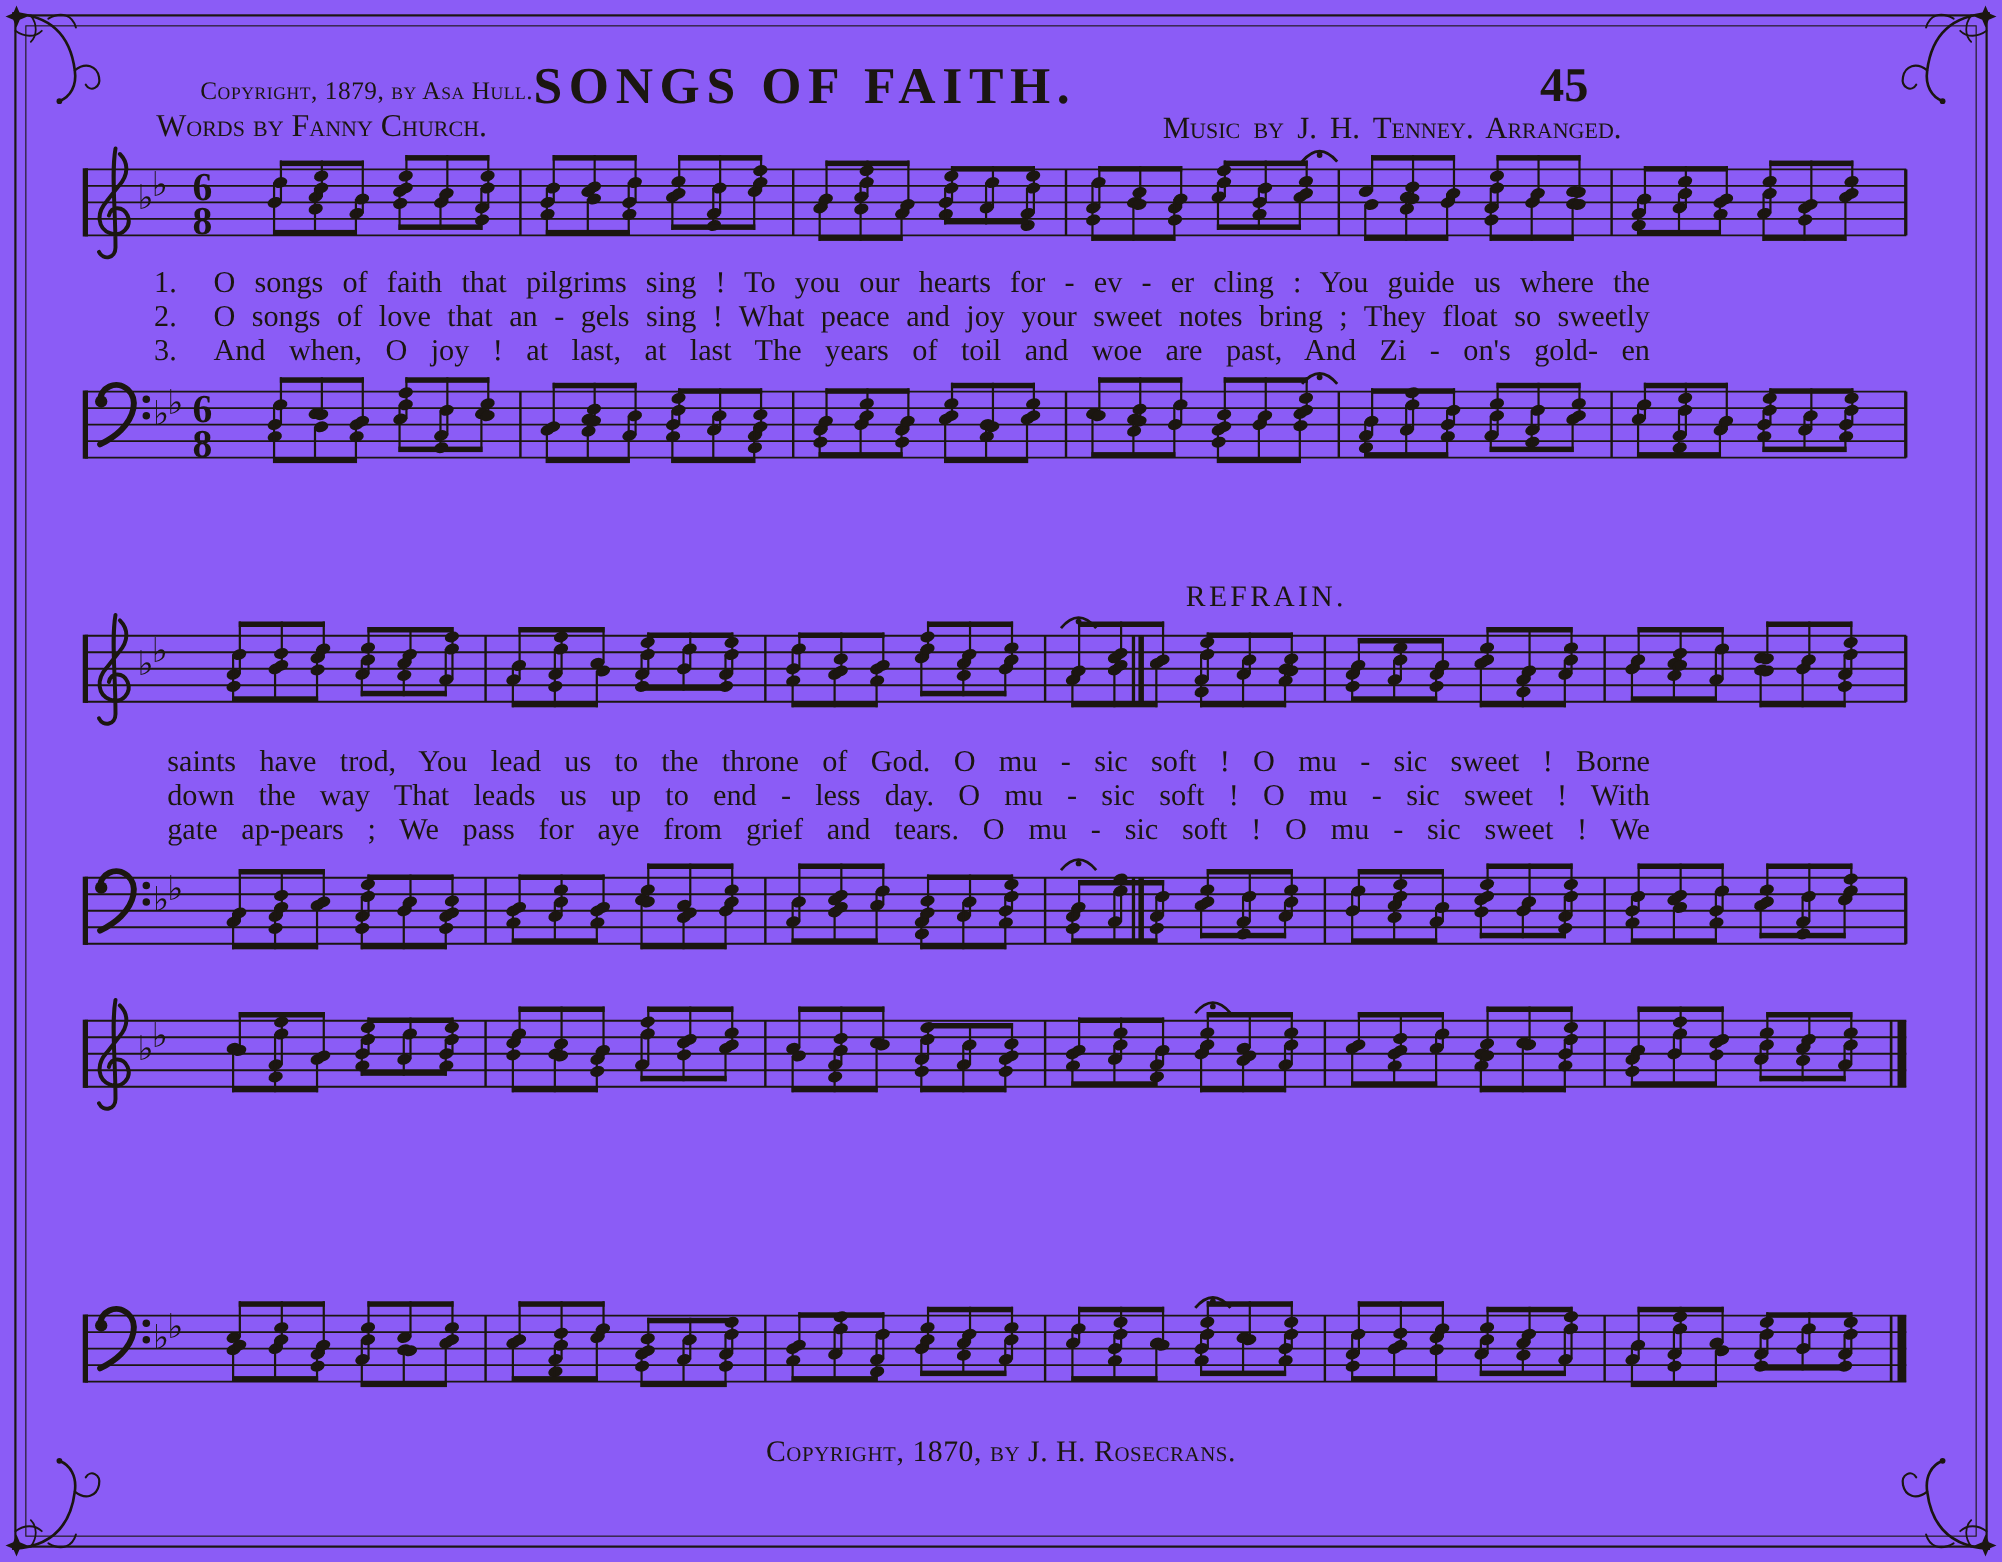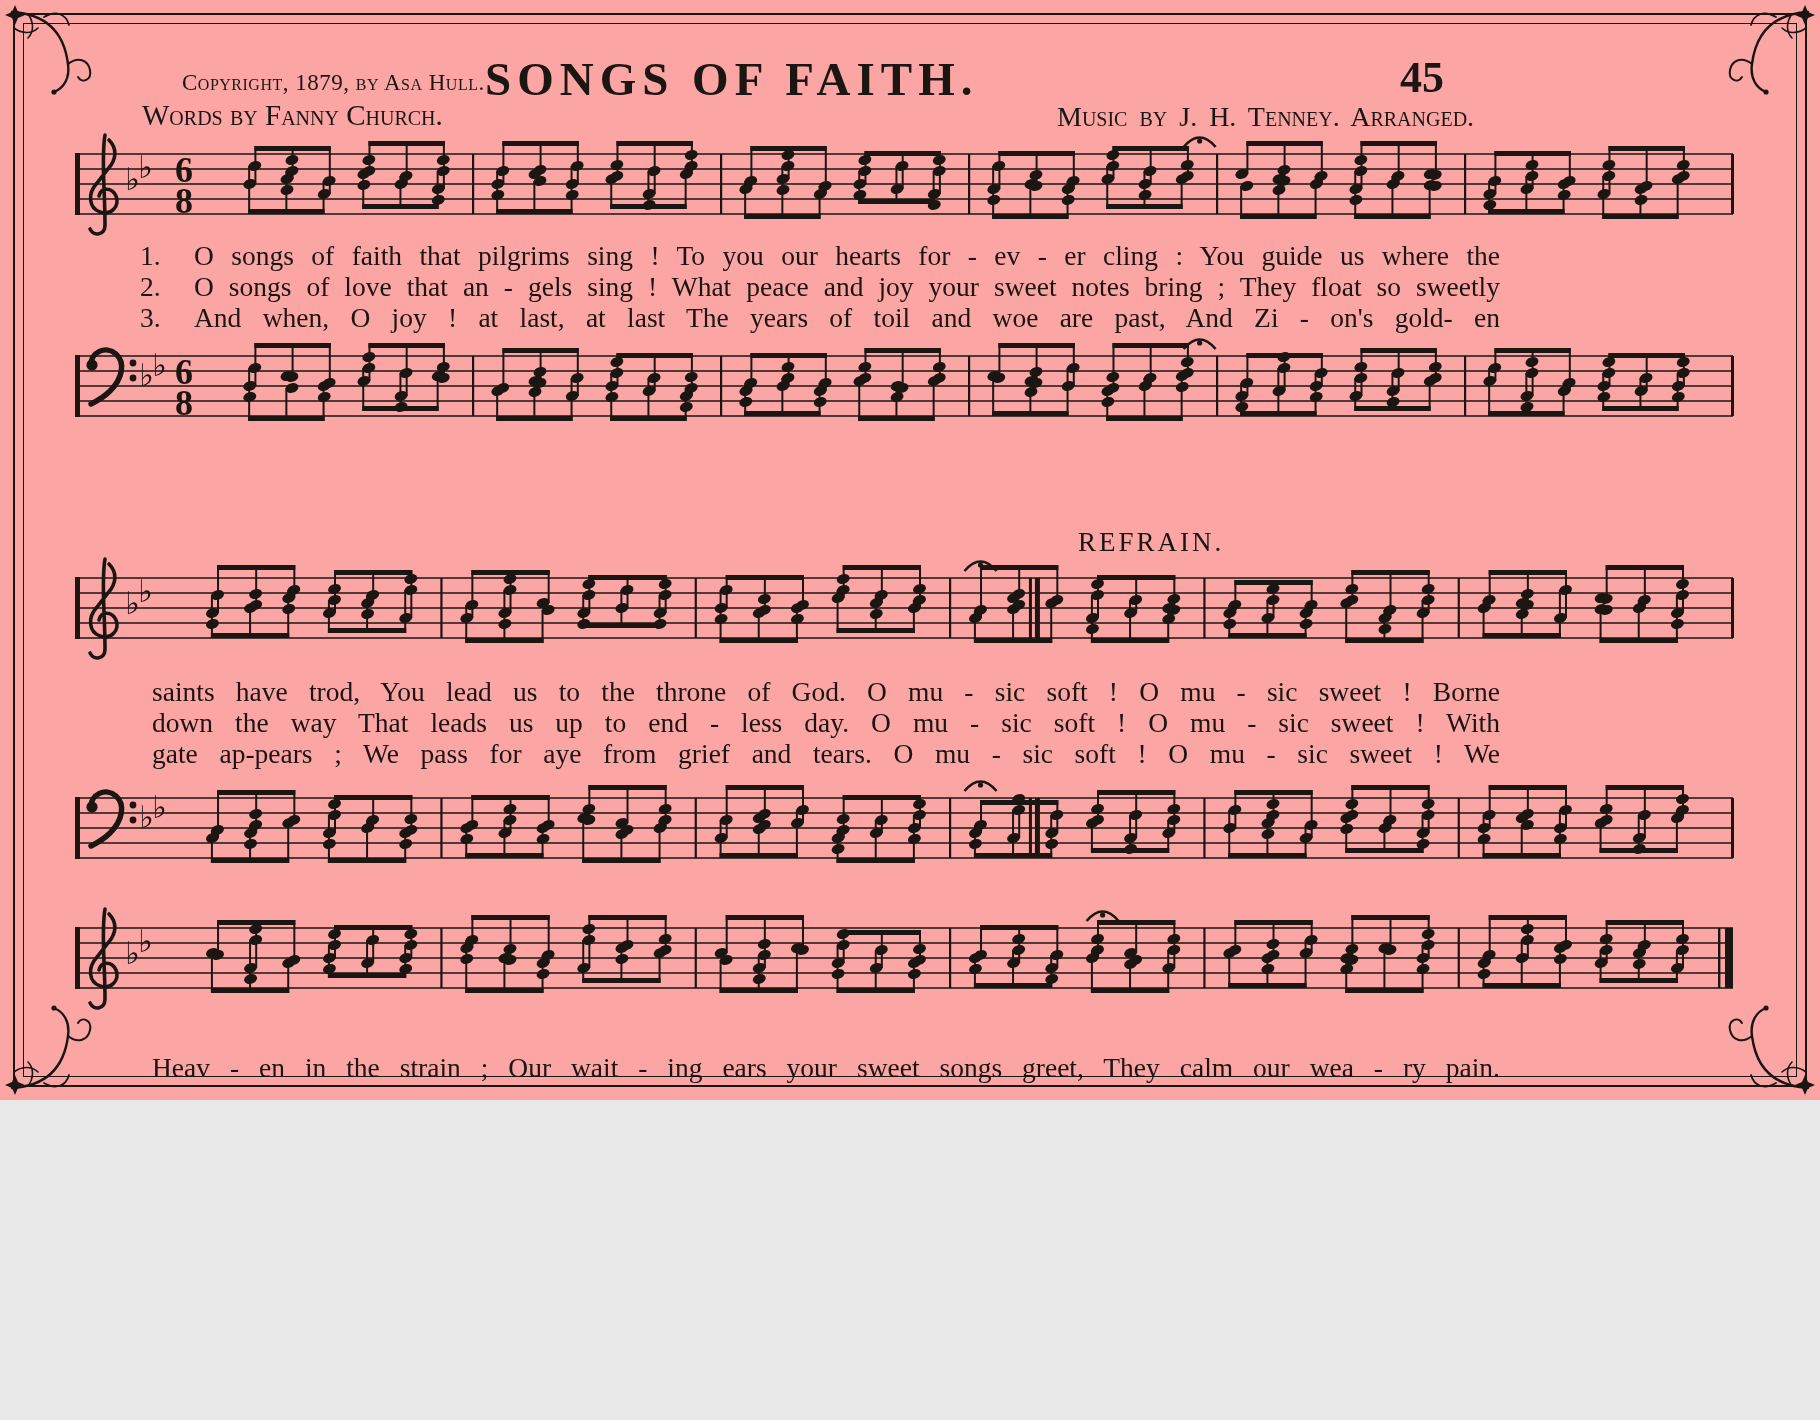--- a/index.html
+++ b/index.html
@@ -1,17 +1,17 @@
 <!DOCTYPE html>
 <html><head>
 <meta charset="utf-8">
 <style>
   html,body{margin:0;padding:0;background:#e8e8e8;}
   .page{
-    position:relative;width:1820px;height:1100px;background:#fca5a5;
+    position:relative;width:1820px;height:1420px;background:#8b5cf6;
     font-family:"Liberation Serif","DejaVu Serif",serif;color:#1b1611;overflow:hidden;
   }
   .frame{position:absolute;pointer-events:none;}
   .frame.outer{inset:13px;border:2.5px solid #1b1611;}
   .frame.inner{inset:23px;border:1.5px solid #1b1611;}
   .corner{position:absolute;width:92px;height:92px;}
   .corner.tl{top:4px;left:4px;}
   .corner.tr{top:4px;right:4px;transform:scaleX(-1);}
   .corner.bl{bottom:4px;left:4px;transform:scaleY(-1);}
   .corner.br{bottom:4px;right:4px;transform:scale(-1,-1);}
@@ -1240,21 +1240,20 @@
       <line x1="1525.5800000000002" y1="48" x2="1525.5800000000002" y2="81" stroke="#1b1611" stroke-width="2"></line>
       <ellipse cx="1569.3300000000002" cy="43" rx="6.6" ry="4.8" fill="#1b1611" transform="rotate(-18 1569.3300000000002 43)"></ellipse>
       <line x1="1563.7300000000002" y1="43" x2="1563.7300000000002" y2="81" stroke="#1b1611" stroke-width="2"></line>
       <ellipse cx="1607.48" cy="48" rx="6.6" ry="4.8" fill="#1b1611" transform="rotate(-18 1607.48 48)"></ellipse>
       <ellipse cx="1607.48" cy="37" rx="6.6" ry="4.8" fill="#1b1611" transform="rotate(-18 1607.48 37)"></ellipse>
       <line x1="1601.88" y1="48" x2="1601.88" y2="81" stroke="#1b1611" stroke-width="2"></line>
       <rect x="1524.5800000000002" y="76" width="78.29999999999995" height="5" fill="#1b1611"></rect>
     </svg>
 
   <div class="lyrics final" style="top:1052px">
-    <div class="lyric-text">Heav - en in the strain ; Our wait - ing ears your sweet songs greet, They calm our wea - ry pain.</div>
   </div>
 
   <svg class="staff" id="s3b" style="top:1170px" viewBox="0 0 1660 120">
       <line x1="2" y1="26" x2="1658" y2="26" stroke="#1b1611" stroke-width="1.7"></line>
       <line x1="2" y1="41" x2="1658" y2="41" stroke="#1b1611" stroke-width="1.7"></line>
       <line x1="2" y1="56" x2="1658" y2="56" stroke="#1b1611" stroke-width="1.7"></line>
       <line x1="2" y1="71" x2="1658" y2="71" stroke="#1b1611" stroke-width="1.7"></line>
       <line x1="2" y1="86" x2="1658" y2="86" stroke="#1b1611" stroke-width="1.7"></line>
       <rect x="0" y="25" width="5" height="62" fill="#1b1611"></rect>
       <path d="M16,36 C15,22 31,15 41,24 C51,33 47,49 35,61 C29,67 22,71 16,74" fill="none" stroke="#1b1611" stroke-width="5.4" stroke-linecap="round"></path>
@@ -1471,13 +1470,14 @@
       <ellipse cx="1531.18" cy="32" rx="6.6" ry="4.8" fill="#1b1611" transform="rotate(-18 1531.18 32)"></ellipse>
       <line x1="1525.5800000000002" y1="43" x2="1525.5800000000002" y2="76" stroke="#1b1611" stroke-width="2"></line>
       <ellipse cx="1569.3300000000002" cy="38" rx="6.6" ry="4.8" fill="#1b1611" transform="rotate(-18 1569.3300000000002 38)"></ellipse>
       <line x1="1563.7300000000002" y1="38" x2="1563.7300000000002" y2="76" stroke="#1b1611" stroke-width="2"></line>
       <ellipse cx="1607.48" cy="43" rx="6.6" ry="4.8" fill="#1b1611" transform="rotate(-18 1607.48 43)"></ellipse>
       <ellipse cx="1607.48" cy="32" rx="6.6" ry="4.8" fill="#1b1611" transform="rotate(-18 1607.48 32)"></ellipse>
       <line x1="1601.88" y1="43" x2="1601.88" y2="76" stroke="#1b1611" stroke-width="2"></line>
       <rect x="1524.5800000000002" y="71" width="78.29999999999995" height="5" fill="#1b1611"></rect>
     </svg>
 
+  <div class="footer-copyright">Copyright, 1870, by J. H. Rosecrans.</div>
 </div>
 
 </body></html>

